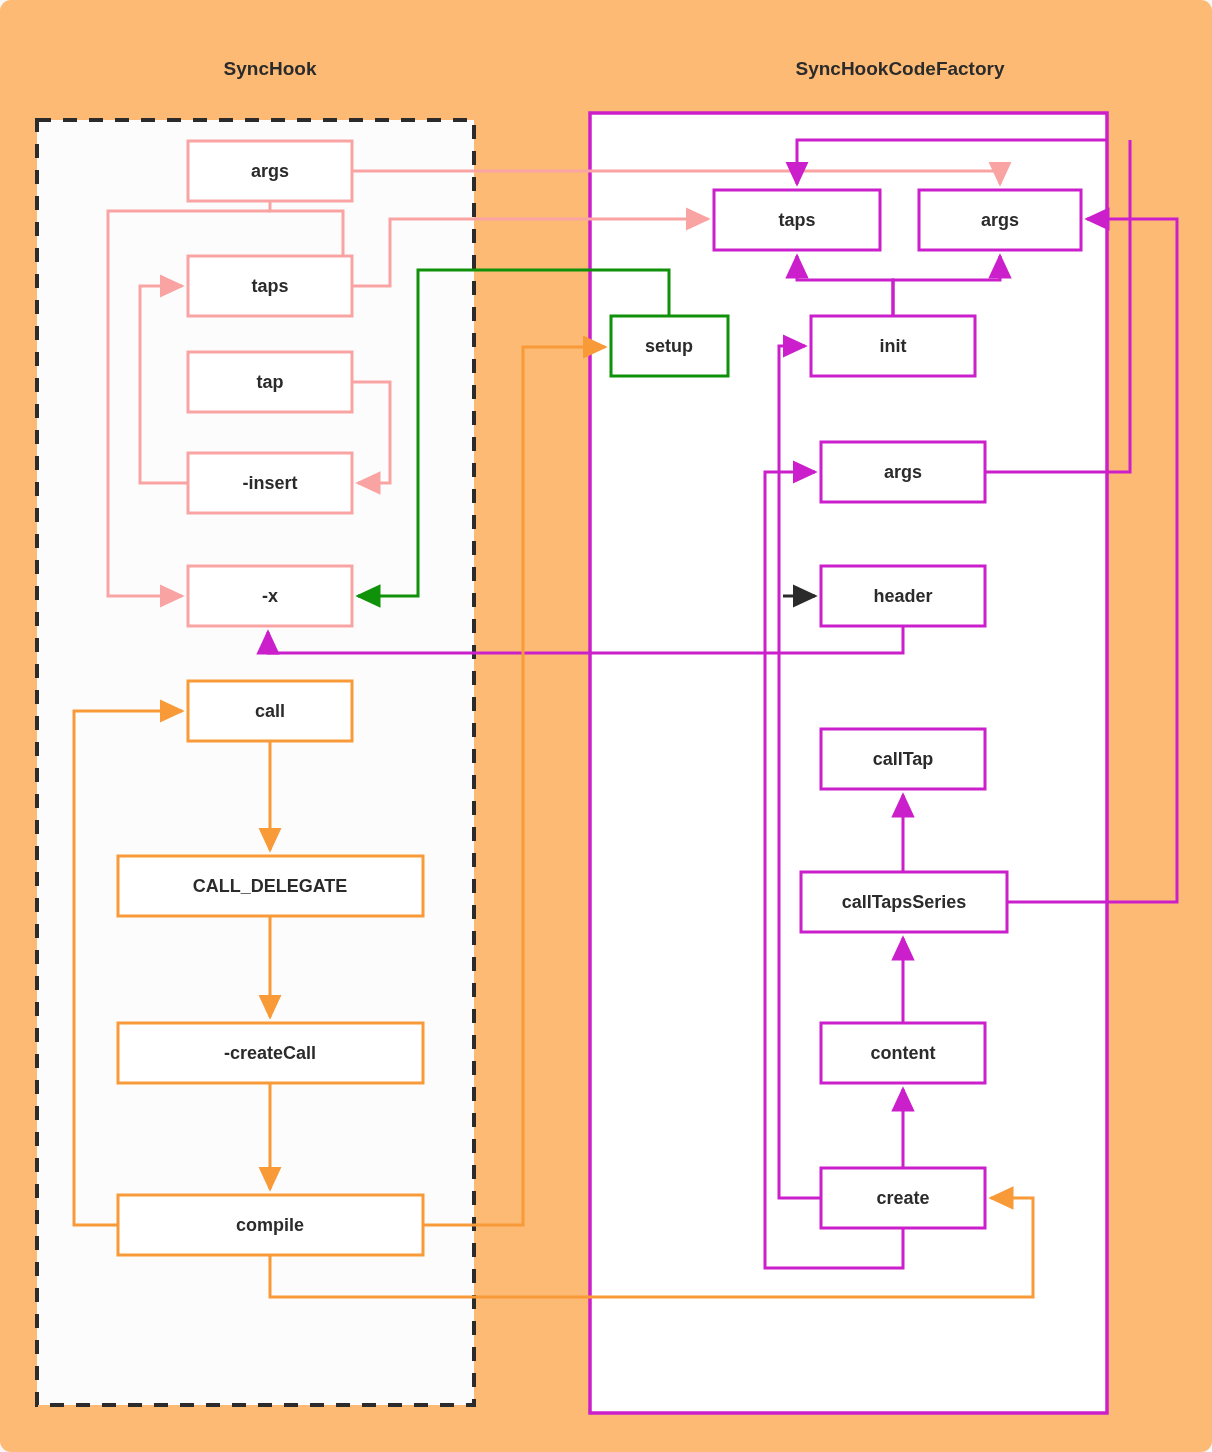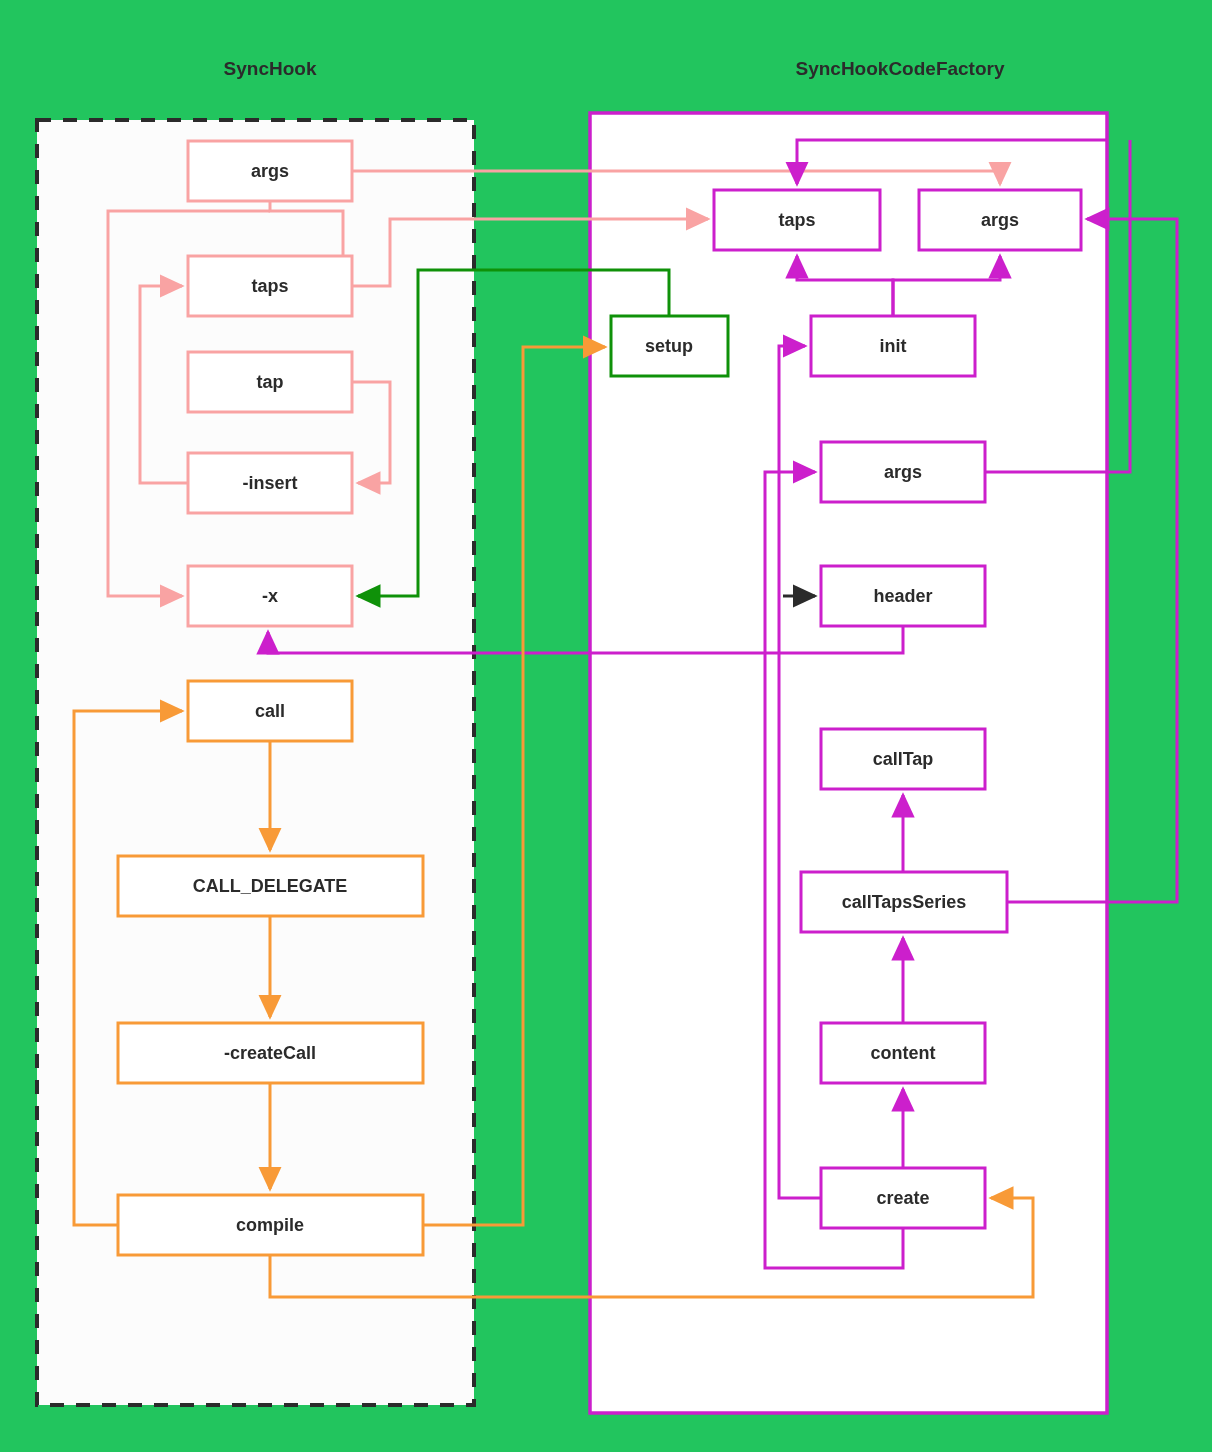--- a/index.html
+++ b/index.html
@@ -4,22 +4,23 @@
 <style>
   html, body {
     margin: 0;
     padding: 0;
     background: #f7f7f7;
   }
   #canvas {
     position: relative;
     width: 1212px;
     height: 1452px;
-    background: #22c55e;
+    background: #fdba74;
     font-family: "Liberation Sans", sans-serif;
+    border-radius: 11px;
   }
   svg#diagram {
     position: absolute;
     left: 0;
     top: 0;
     width: 1212px;
     height: 1452px;
   }
   .grp-title {
     font-family: "Liberation Sans", sans-serif;

